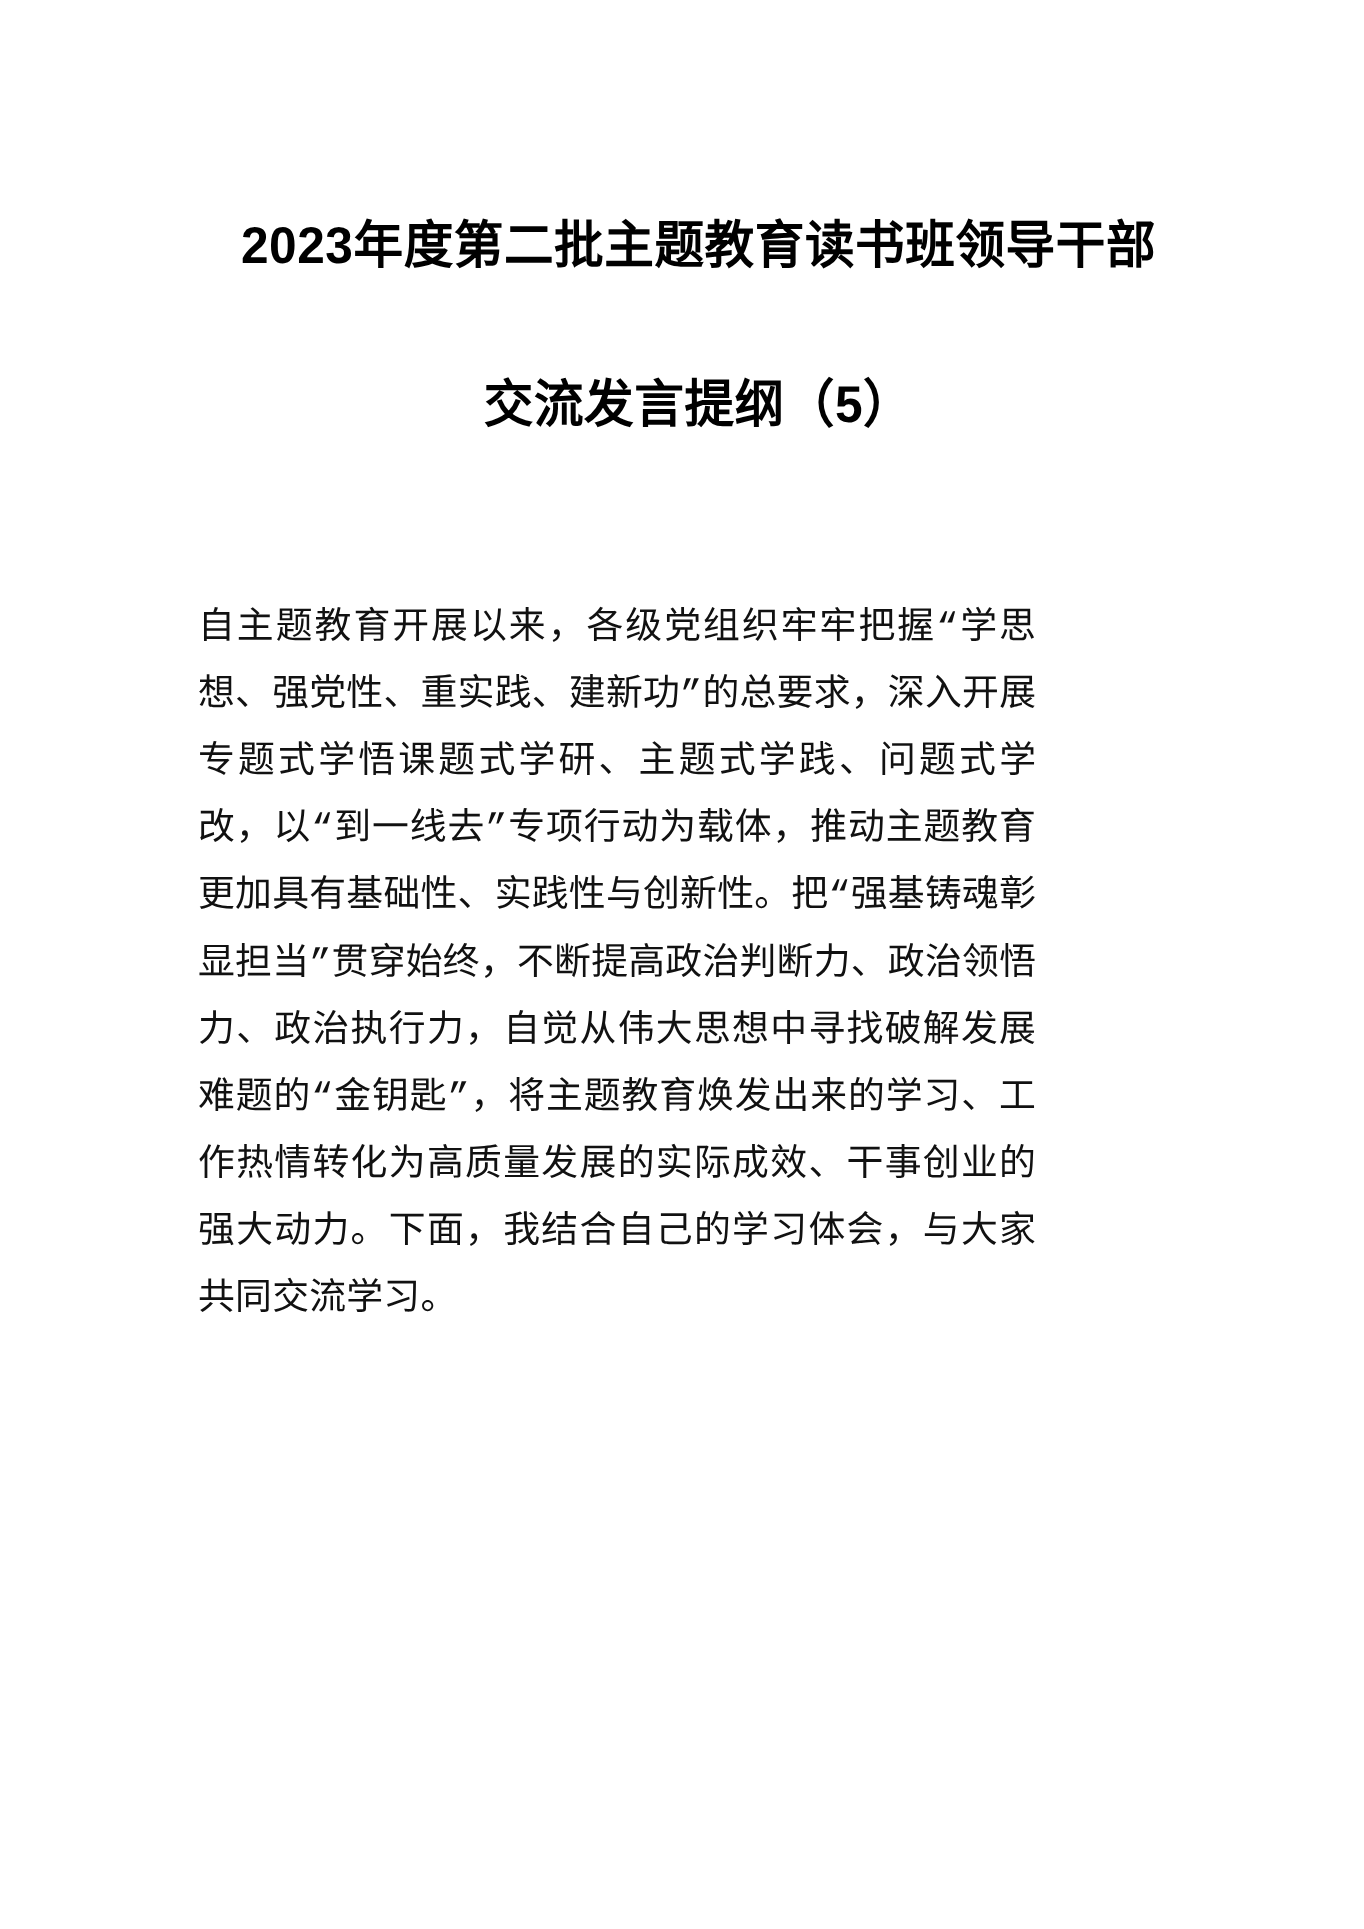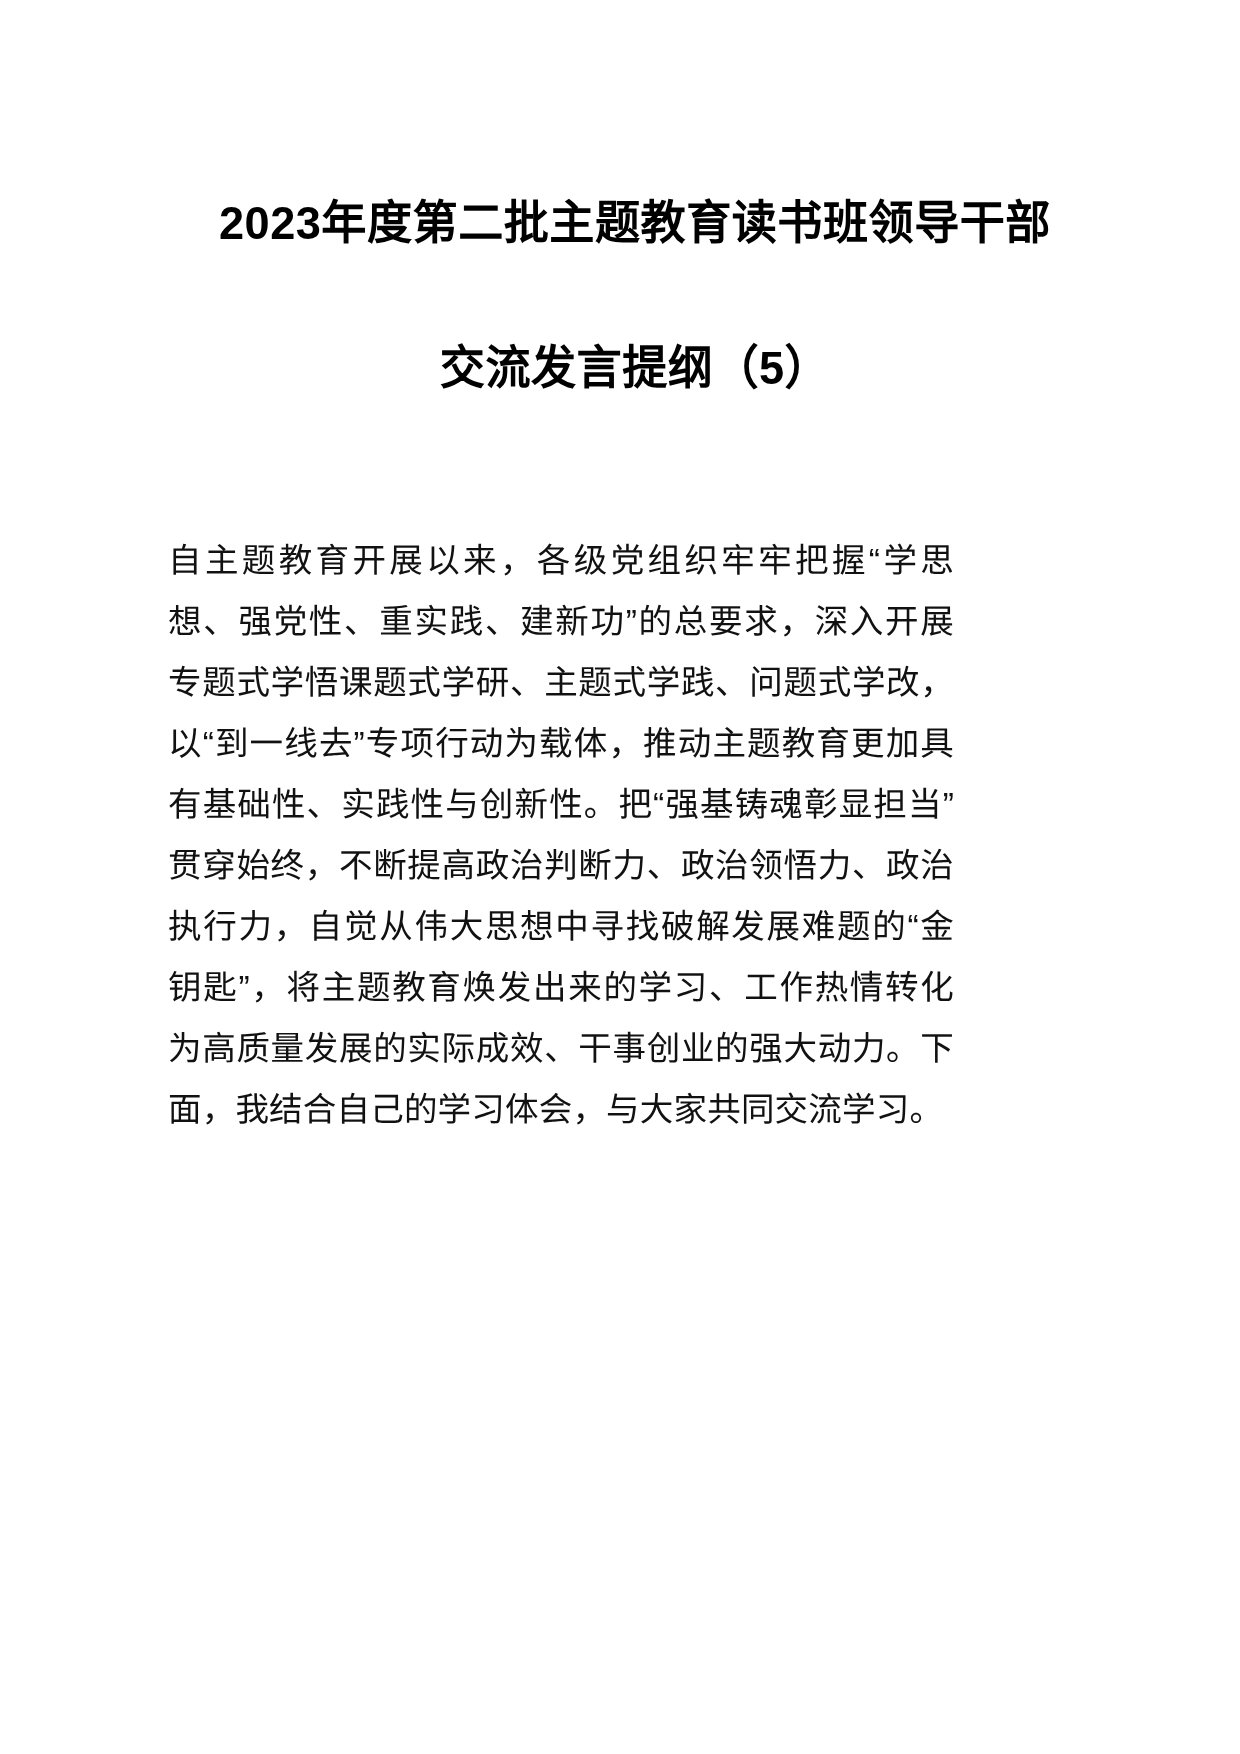--- a/index.html
+++ b/index.html
@@ -58,24 +58,25 @@
     top: 530px;
     width: 786px;
   }
 
   .para {
     font-size: 33.5px;
     line-height: 61px;
     text-align: justify;
     text-justify: inter-ideograph;
     text-indent: 0;
-    margin: 0;
+    margin: 12px;
     color: #111111;
     letter-spacing: 0.2px;
     word-break: break-all;
+    font-family: Liberation Mono, monospace;
   }
 
   .para + .para {
     margin-top: 61px;
   }
 
   .para.last {
     
   }
 </style>

